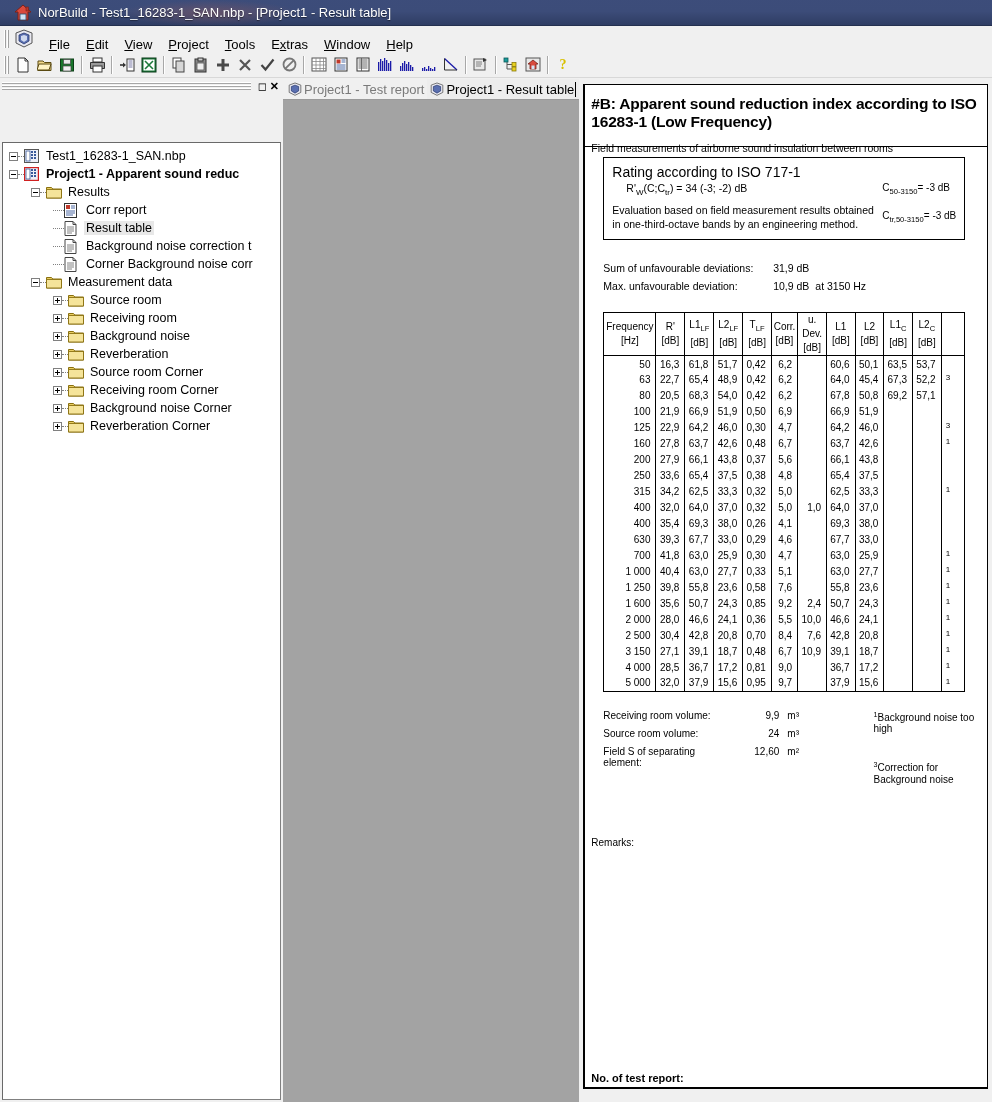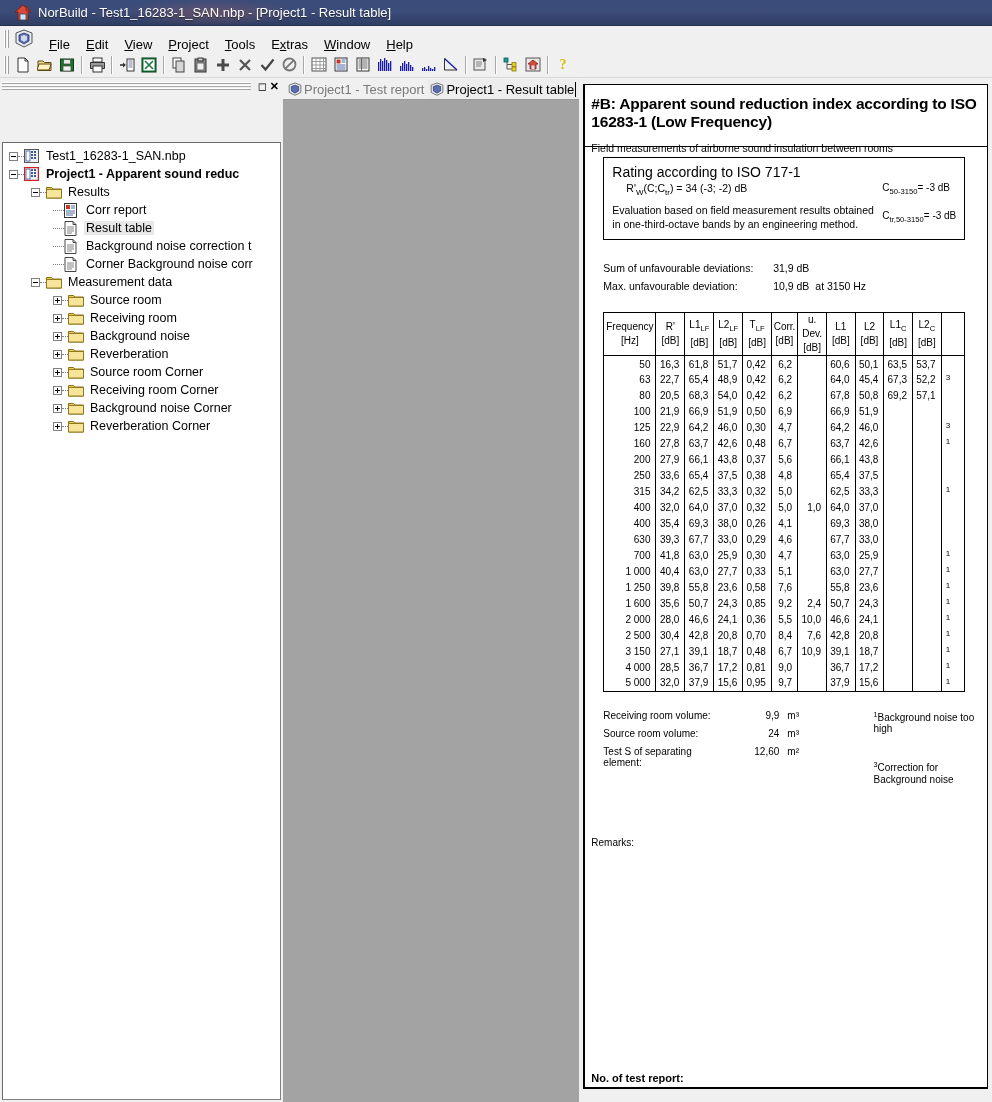--- a/index.html
+++ b/index.html
@@ -1023,21 +1023,21 @@
                 <span class="fi-label">Receiving room volume:</span>
                 <span class="fi-val">9,9</span>
                 <span class="fi-unit">m³</span>
               </div>
               <div class="fi-row">
                 <span class="fi-label">Source room volume:</span>
                 <span class="fi-val">24</span>
                 <span class="fi-unit">m³</span>
               </div>
               <div class="fi-row">
-                <span class="fi-label">Test S of separating element:</span>
+                <span class="fi-label">Field S of separating element:</span>
                 <span class="fi-val">12,60</span>
                 <span class="fi-unit">m²</span>
               </div>
             </div>
           <div class="fi-right" id="footnotes">
               <div class="fn-row"><sup>1</sup><span>Background noise too high</span></div>
               <div class="fn-row"><sup>3</sup><span>Correction for Background noise</span></div>
             </div>
         </div>
 

